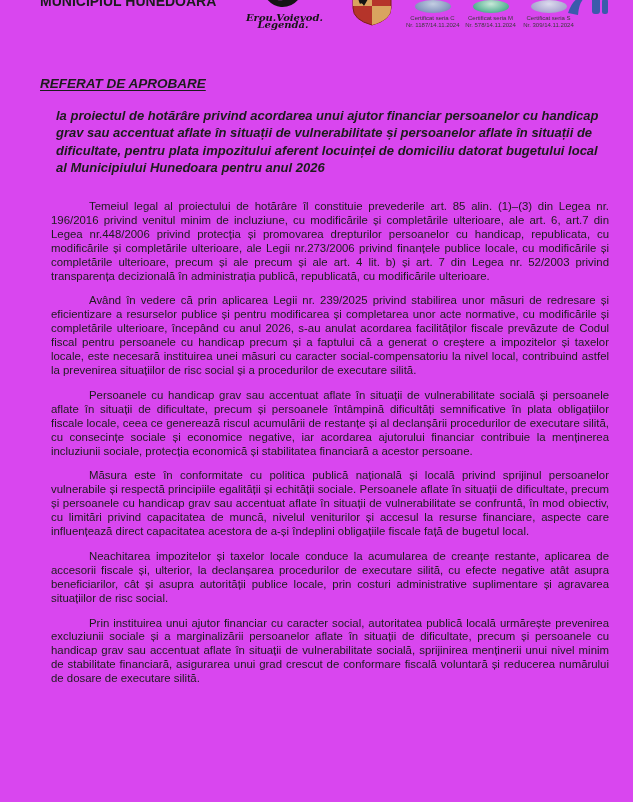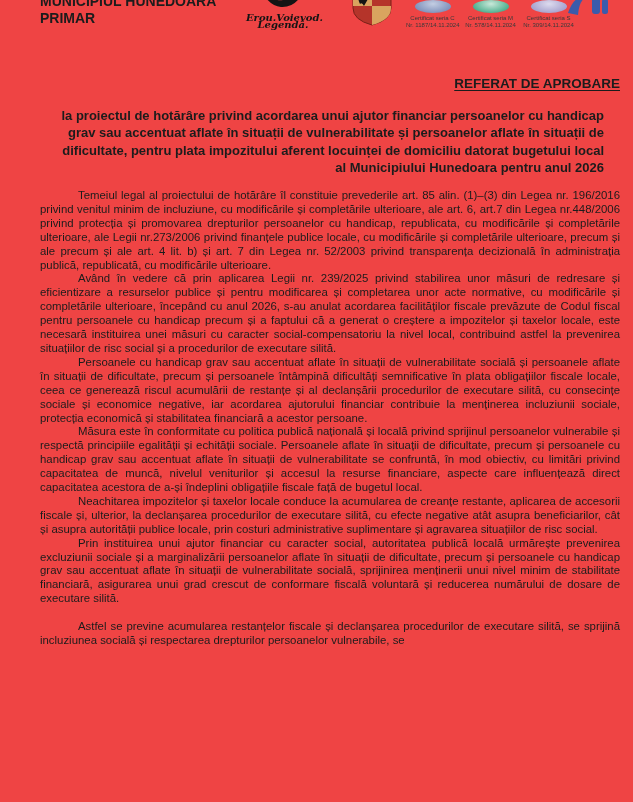--- a/index.html
+++ b/index.html
@@ -1,17 +1,17 @@
 <!DOCTYPE html>
 <html><head>
 <meta charset="utf-8">
 <style>
   html,body { margin:0; padding:0; background:#ffffff; }
   .page {
-    position:relative; width:633px; height:802px; background:#ef4444;
+    position:relative; width:633px; height:802px; background:#d946ef;
     overflow:hidden; font-family:"Liberation Sans", sans-serif; color:#1c1c1c;
   }
 
   
   .header-left {
     position:absolute; left:40px; top:-7px;
     font-weight:bold; font-size:14px; line-height:16.5px; white-space:nowrap;
   }
   .logo-center { position:absolute; left:246px; top:-12px; width:74px; text-align:center; }
   .logo-caption {
@@ -24,44 +24,43 @@
   .oval { width:36px; height:13px; border-radius:50%; margin:0 auto 2px auto; }
   .oval-c { background:radial-gradient(ellipse at 50% 30%, #c3cde2 0%, #7e90ba 75%); }
   .oval-m { background:radial-gradient(ellipse at 50% 30%, #c9e8d9 0%, #4aad8c 75%); }
   .oval-s { background:radial-gradient(ellipse at 50% 30%, #dddbee 0%, #a5a1cd 75%); }
   .cert-line { font-size:6px; line-height:6.9px; color:#3a3a3a; white-space:nowrap; }
   .blue-mark { position:absolute; left:566px; top:-9px; }
 
   
   .title-block {
     position:absolute; left:40px; top:76px; width:580px;
-    text-align:right; font-weight:bold;
+    text-align:left; font-weight:bold;font-style:italic;
   }
   .doc-title {
     font-size:13.5px; text-decoration:underline; text-underline-offset:2px;
     margin:0 0 3px 0;
   }
   .doc-subtitle { font-size:13px; line-height:17.3px; margin:16px; }
 
   
   .body-text {
     position:absolute; left:40px; top:189px; width:580px;
     font-size:11.4px; line-height:13.9px; text-align:justify;
   }
-  .para { margin:0; text-indent:38px; }
+  .para { margin:11px; text-indent:38px; }
   .para-final { margin-top:14px; }
 </style>
 </head>
 <body>
 
 <div class="page">
 
   <div class="header-left">
     <div>MUNICIPIUL HUNEDOARA</div>
-    <div>PRIMAR</div>
   </div>
 
   <div class="logo-center">
     <svg width="44" height="22" viewBox="0 0 44 22" aria-hidden="true">
       <path d="M4,0 Q10,14 22,12 Q34,10 40,0 L44,0 Q36,20 20,19 Q8,18 0,2 Z" fill="#141414"></path>
     </svg>
     <div class="logo-caption">Erou.Voievod.</div>
     <div class="logo-caption">Legendă.</div>
   </div>
 
@@ -101,16 +100,15 @@
     <div class="doc-subtitle">la proiectul de hotărâre privind acordarea unui ajutor financiar persoanelor cu handicap grav sau accentuat aflate în situații de vulnerabilitate și persoanelor aflate în situații de dificultate, pentru plata impozitului aferent locuinței de domiciliu datorat bugetului local al Municipiului Hunedoara pentru anul 2026</div>
   </div>
 
   <div class="body-text">
     <p class="para">Temeiul legal al proiectului de hotărâre îl constituie prevederile art. 85 alin. (1)–(3) din Legea nr. 196/2016 privind venitul minim de incluziune, cu modificările și completările ulterioare, ale art. 6, art.7 din Legea nr.448/2006 privind protecția și promovarea drepturilor persoanelor cu handicap, republicata, cu modificările și completările ulterioare, ale Legii nr.273/2006 privind finanțele publice locale, cu modificările și completările ulterioare, precum și ale precum și ale art. 4 lit. b) și art. 7 din Legea nr. 52/2003 privind transparența decizională în administrația publică, republicată, cu modificările ulterioare.</p>
     <p class="para">Având în vedere că prin aplicarea Legii nr. 239/2025 privind stabilirea unor măsuri de redresare și eficientizare a resurselor publice și pentru modificarea și completarea unor acte normative, cu modificările și completările ulterioare, începând cu anul 2026, s-au anulat acordarea facilităților fiscale prevăzute de Codul fiscal pentru persoanele cu handicap precum și a faptului că a generat o creștere a impozitelor și taxelor locale, este necesară instituirea unei măsuri cu caracter social-compensatoriu la nivel local, contribuind astfel la prevenirea situațiilor de risc social și a procedurilor de executare silită.</p>
     <p class="para">Persoanele cu handicap grav sau accentuat aflate în situații de vulnerabilitate socială și persoanele aflate în situații de dificultate, precum și persoanele întâmpină dificultăți semnificative în plata obligațiilor fiscale locale, ceea ce generează riscul acumulării de restanțe și al declanșării procedurilor de executare silită, cu consecințe sociale și economice negative, iar acordarea ajutorului financiar contribuie la menținerea incluziunii sociale, protecția economică și stabilitatea financiară a acestor persoane.</p>
     <p class="para">Măsura este în conformitate cu politica publică națională și locală privind sprijinul persoanelor vulnerabile și respectă principiile egalității și echității sociale. Persoanele aflate în situații de dificultate, precum și persoanele cu handicap grav sau accentuat aflate în situații de vulnerabilitate se confruntă, în mod obiectiv, cu limitări privind capacitatea de muncă, nivelul veniturilor și accesul la resurse financiare, aspecte care influențează direct capacitatea acestora de a-și îndeplini obligațiile fiscale față de bugetul local.</p>
     <p class="para">Neachitarea impozitelor și taxelor locale conduce la acumularea de creanțe restante, aplicarea de accesorii fiscale și, ulterior, la declanșarea procedurilor de executare silită, cu efecte negative atât asupra beneficiarilor, cât și asupra autorității publice locale, prin costuri administrative suplimentare și agravarea situațiilor de risc social.</p>
     <p class="para">Prin instituirea unui ajutor financiar cu caracter social, autoritatea publică locală urmărește prevenirea excluziunii sociale și a marginalizării persoanelor aflate în situații de dificultate, precum și persoanele cu handicap grav sau accentuat aflate în situații de vulnerabilitate socială, sprijinirea menținerii unui nivel minim de stabilitate financiară, asigurarea unui grad crescut de conformare fiscală voluntară și reducerea numărului de dosare de executare silită.</p>
-    <p class="para para-final">Astfel se previne acumularea restanțelor fiscale și declanșarea procedurilor de executare silită, se sprijină incluziunea socială și respectarea drepturilor persoanelor vulnerabile, se</p>
   </div>
 
 </div>
 
 </body></html>

